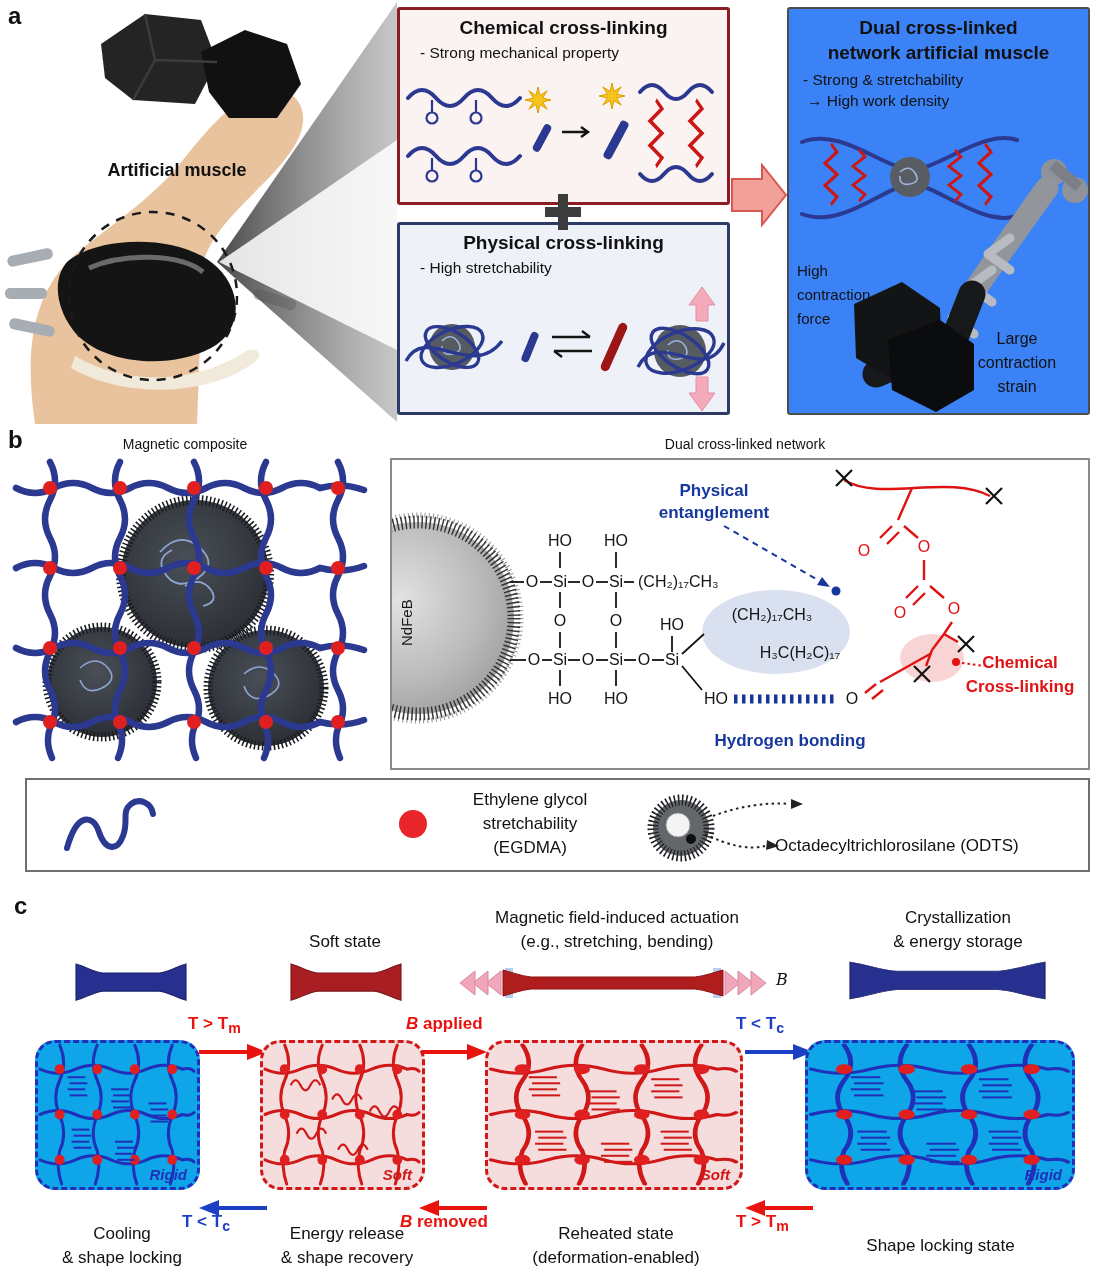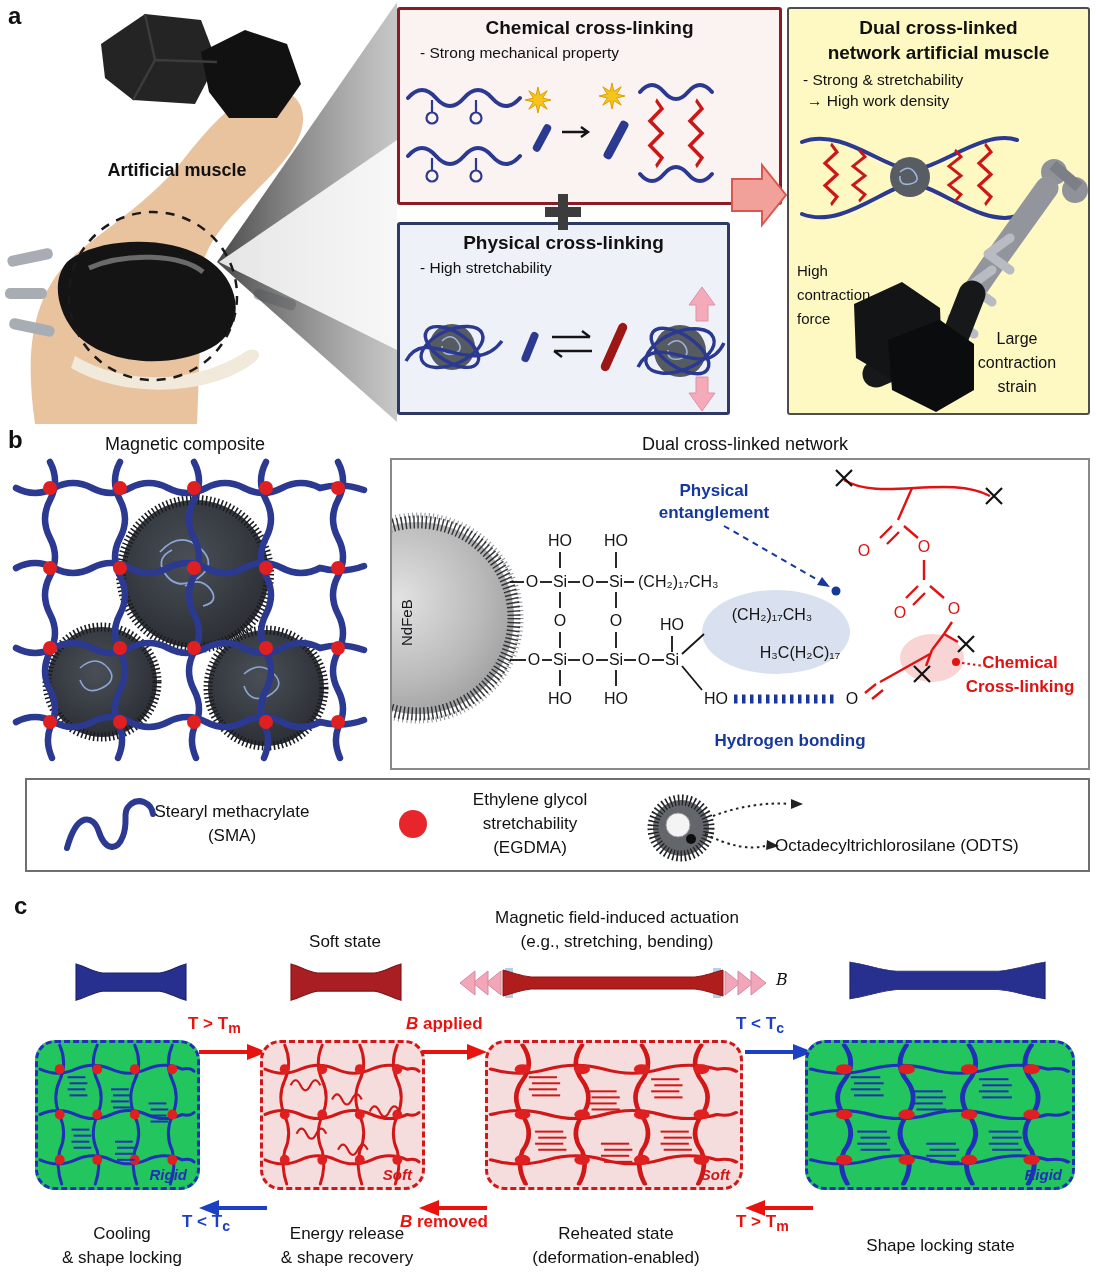--- a/index.html
+++ b/index.html
@@ -1,36 +1,36 @@
 <!DOCTYPE html>
 <html><head>
 <meta charset="utf-8">
 <style>
 *{margin:0;padding:0;box-sizing:border-box}
 html,body{background:#fff}
 .figure{position:relative;width:1096px;height:1280px;background:#fff;font-family:"Liberation Sans",sans-serif;color:#111;overflow:hidden}
 .abs{position:absolute}
 .plabel{font-size:24px;font-weight:bold}
 .ctr{text-align:center}
-.t18{font-size:18px;line-height:25px}
+.t18{font-size:14px;line-height:25px}
 .bold{font-weight:bold}
 .red{color:#e8120e}
 .blue{color:#1d3fc4}
 .box-title{font-size:19px;font-weight:bold;text-align:center;padding-top:7px}
 .box-desc{font-size:15.5px;padding:5px 0 0 20px}
 .chem-box{border:3px solid #8b1c24;background:#fbf2f2;border-radius:3px}
 .phys-box{border:3px solid #2e3a66;background:#eef2f8;border-radius:3px}
-.result-box{border:2.5px solid #4d4d4d;background:#fef9c3;border-radius:3px}
+.result-box{border:2.5px solid #4d4d4d;background:#3b82f6;border-radius:3px}
 .plus{position:absolute;width:36px;height:36px;z-index:5}
 .plus span{position:absolute;background:#3c3c3c}
 .plus .pv{left:13px;top:0;width:10px;height:36px}
 .plus .ph{left:0;top:13px;width:36px;height:10px}
 .muscle-label{font-size:18px;font-weight:bold;text-align:center}
 .netbox{position:absolute;border-radius:20px}
-.blue-box{border:3.5px dashed #2030b8;background:#22c55e}
+.blue-box{border:3.5px dashed #2030b8;background:#0ea5e9}
 .red-box{border:3.5px dashed #d01818;background:#f6dddd}
 .netlabel{position:absolute;right:10px;bottom:4px;font-weight:bold;font-style:italic;font-size:15px}
 .statelbl{font-size:17px;line-height:24px;text-align:center}
 .translbl{font-size:17px;font-weight:bold;text-align:left}
 .blabel{font-family:"DejaVu Serif",serif;font-style:italic;font-size:16px}
 .lgtxt{font-size:17px;line-height:24px}
 
 .chtx{font-size:16px;fill:#141414;text-anchor:middle}
 .chst{text-anchor:start}
 .chred{fill:#e01212}
@@ -122,21 +122,21 @@
       <polygon points="96,44 140,14 196,20 212,62 190,104 128,100 100,78" fill="#242424"></polygon>
       <polygon points="196,52 240,30 282,44 296,84 272,118 224,118 204,92" fill="#111111"></polygon>
       <path d="M140,14 L150,60 L128,100 M150,60 L212,62" stroke="#3c3c3c" stroke-width="2.5" fill="none"></path>
     </g>
     <polygon points="212,262 392,2 392,422" fill="url(#wedge)"></polygon>
     <polygon points="214,262 392,140 392,350" fill="#ffffff" opacity="0.85"></polygon>
     <circle cx="148" cy="296" r="84" fill="none" stroke="#1a1a1a" stroke-width="2.5" stroke-dasharray="9 8"></circle>
   </svg>
   <div class="abs muscle-label" style="left:62px;top:160px;width:230px">Artificial muscle</div>
 
-  <div class="abs chem-box" style="left:397px;top:7px;width:385px;height:198px">
+  <div class="abs chem-box" style="left:397px;top:7px;width:333px;height:198px">
     <div class="box-title">Chemical cross-linking</div>
     <div class="box-desc">- Strong mechanical property</div>
     <svg class="abs" style="left:0;top:62px" width="327" height="130" viewBox="0 0 327 130">
       <g stroke="#2b3990" stroke-width="4" fill="none" stroke-linecap="round">
         <path d="M8,26 q14,-16 28,0 t28,0 t28,0 t28,0"></path>
         <path d="M8,84 q14,-16 28,0 t28,0 t28,0 t28,0"></path>
       </g>
       <g stroke="#2b3990" stroke-width="2.2" fill="none">
         <line x1="32" y1="28" x2="32" y2="40"></line>
           <circle cx="32" cy="46" r="5.5"></circle>
@@ -402,24 +402,20 @@
       <line x1="570" y1="203" x2="592" y2="206" stroke="#e01212" stroke-width="2" stroke-dasharray="2.5 3"></line>
       <text class="chblue chred" x="628" y="208" style="fill:#e01212">Chemical</text>
       <text class="chblue chred" x="628" y="232" style="fill:#e01212">Cross-linking</text>
     </svg>
   </div>
 
   <div class="abs" style="left:25px;top:778px;width:1065px;height:94px;border:2px solid #6f6f6f">
     <svg class="abs" style="left:32px;top:12px" width="100" height="66" viewBox="0 0 100 66">
       <path d="M8,56 C18,20 34,22 40,40 C46,58 58,60 64,44 C70,28 62,20 72,12 C80,6 92,10 94,22" stroke="#2b3990" stroke-width="6" fill="none" stroke-linecap="round"></path>
     </svg>
-    <div class="abs ctr lgtxt" style="left:110px;top:20px;width:190px">
-      <div>Stearyl methacrylate</div>
-      <div>(SMA)</div>
-    </div>
     <div class="abs" style="left:372px;top:30px;width:28px;height:28px;border-radius:50%;background:#e8252a"></div>
     <div class="abs ctr lgtxt" style="left:408px;top:8px;width:190px">
       <div>Ethylene glycol</div>
       <div>stretchability</div>
       <div>(EGDMA)</div>
     </div>
     <svg class="abs" style="left:612px;top:4px" width="84" height="84" viewBox="0 0 84 84">
       <circle cx="42" cy="44" r="28" fill="#63666b"></circle>
       <circle cx="42" cy="44" r="28" fill="none" stroke="#202226" stroke-width="11" stroke-dasharray="1.5 2.4"></circle>
       <circle cx="39" cy="41" r="12" fill="#f4f4f4" stroke="#9a9a9a" stroke-width="1"></circle>
@@ -437,20 +433,24 @@
   <div class="abs plabel" style="left:14px;top:892px">c</div>
 
   <div class="abs statelbl" style="left:270px;top:930px;width:150px">
     <div>Soft state</div>
     <div></div>
   </div>
   <div class="abs statelbl" style="left:477px;top:906px;width:280px">
     <div>Magnetic field-induced actuation</div>
     <div>(e.g., stretching, bending)</div>
   </div>
+  <div class="abs statelbl" style="left:858px;top:906px;width:200px">
+    <div>Crystallization</div>
+    <div>&amp; energy storage</div>
+  </div>
 
   <svg class="abs" style="left:75px;top:962px" width="112" height="40" viewBox="0 0 112 40">
     <use href="#bone" transform="translate(1,2) scale(1.1,1.13)" fill="#28308f" stroke="#1b2268" stroke-width="1"></use>
   </svg>
   <svg class="abs" style="left:290px;top:962px" width="112" height="40" viewBox="0 0 112 40">
     <use href="#bone" transform="translate(1,2) scale(1.1,1.13)" fill="#a81e22" stroke="#7c1418" stroke-width="1"></use>
   </svg>
   <svg class="abs" style="left:455px;top:958px" width="316" height="50" viewBox="0 0 316 50">
     <g fill="#f2a6ba" stroke="#d488a0" stroke-width="1">
       <use href="#tri3" transform="translate(46,25) scale(-1,1)"></use>

